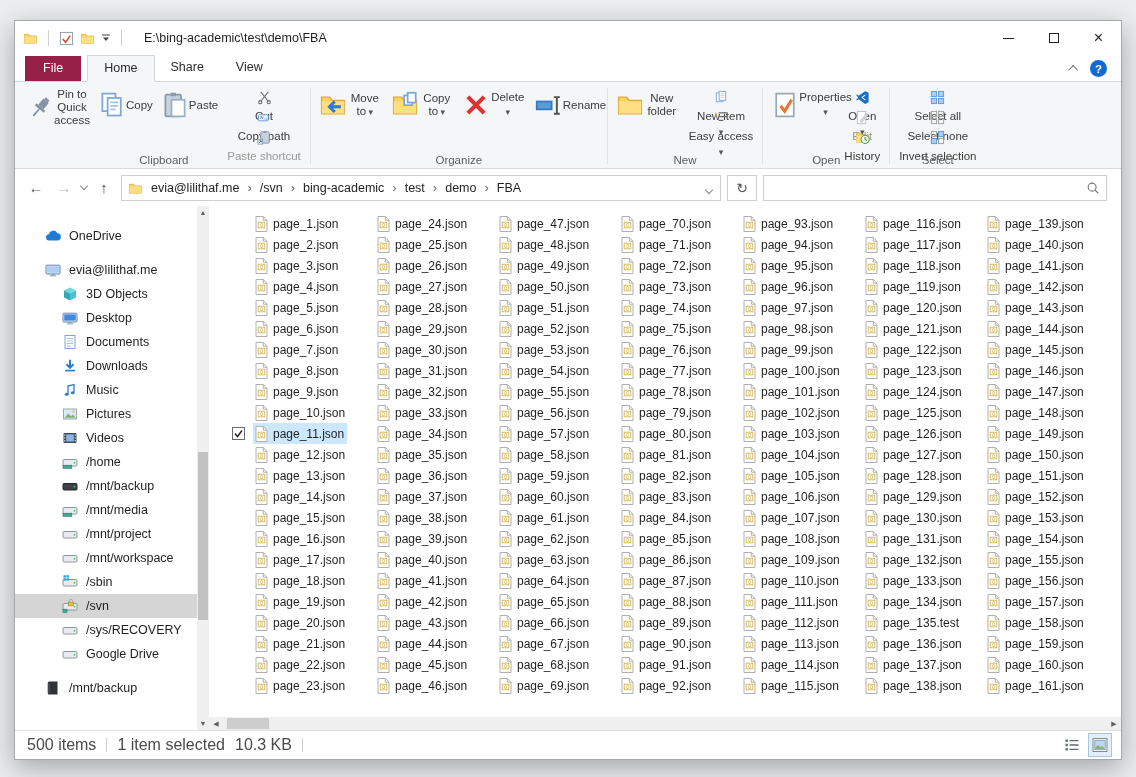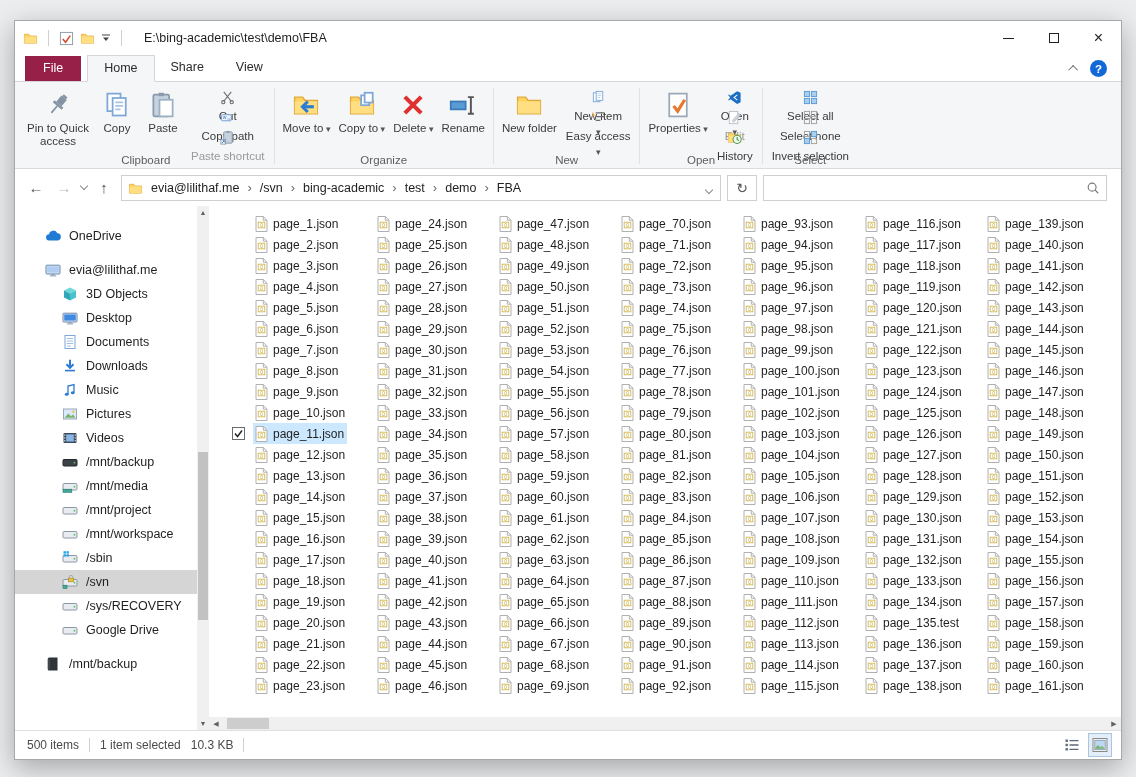--- a/index.html
+++ b/index.html
@@ -26,21 +26,21 @@
   .tabrow-right { margin-left:auto; display:flex; align-items:center; gap:12px; padding-right:14px; padding-bottom:4px; }
   .chev-up { width:7px; height:7px; border-left:1.5px solid #707070; border-top:1.5px solid #707070; transform:rotate(45deg) translateY(2px); display:inline-block; }
   .help-circ { width:17px; height:17px; border-radius:50%; background:#1368d8; color:#fff; font-size:11.5px; font-weight:bold; display:flex; align-items:center; justify-content:center; }
 
   
   .ribbon { height:87px; background:#f5f6f7; border-bottom:1px solid #dadbdc; display:flex; align-items:stretch; padding:2px 0 0 4px; flex:0 0 auto; }
   .rgroup { position:relative; padding:2px 4px 16px; display:flex; }
   .gbody { display:flex; align-items:flex-start; gap:2px; }
   .glabel { position:absolute; bottom:2px; left:0; right:0; text-align:center; font-size:11.5px; color:#5d5d5d; }
   .gdiv { width:1px; background:#e2e2e4; margin:4px 1px 4px; }
-  .bigbtn { display:flex; flex-direction:column; align-items:center; padding:2px 3px; min-width:44px; max-width:70px; }
+  .bigbtn { display:flex; align-items:center; padding:2px 3px; min-width:44px; max-width:70px; }
   .bigbtn .ic { height:34px; display:flex; align-items:center; justify-content:center; }
   .blabel { font-size:11.5px; line-height:13px; text-align:center; color:#3b3b3b; white-space:pre-line; }
   .blabel.has-menu::after { content:" ▾"; font-size:9px; color:#555; }
   .scol { display:flex; flex-direction:column; gap:1px; padding-top:3px; }
   .smallbtn { display:flex; align-items:center; gap:5px; font-size:11.5px; color:#3b3b3b; padding:1px 4px; height:19px; white-space:nowrap;flex-direction:column; }
   .smallbtn .ic svg { width:15px; height:15px; }
   .smallbtn.disabled, .bigbtn.disabled .blabel { color:#9a9a9a; }
   .smenu { font-size:9px; color:#555; }
 
   
@@ -77,21 +77,21 @@
   .file-item { height:21px; display:flex; align-items:center; gap:5px; position:relative; padding:0 3px 0 2px; width:fit-content; max-width:120px; }
   .file-item.selected { background:#cce8ff; }
   .file-item .flabel { font-size:12px; color:#1f1f1f; white-space:nowrap; }
   .file-item .ic svg { display:block; }
   .fcheck { position:absolute; left:-21px; top:3px; }
   .hscroll { position:absolute; left:0; right:0; bottom:0; height:13px; background:#f0f0f0; display:flex; align-items:center; }
   .hscroll .arr { width:14px; text-align:center; font-size:7px; color:#606060; }
   .hthumb { position:absolute; left:18px; top:1px; height:11px; width:42px; background:#cdcdcd; }
 
   
-  .statusbar { height:29px; border-top:1px solid #e0e0e0; display:flex; align-items:center; padding:0 10px 0 12px; gap:10px; font-size:12px; color:#4a4a4a; flex:0 0 auto; background:#fff; }
+  .statusbar { height:29px; border-top:1px solid #e0e0e0; display:flex; align-items:center; padding:0 10px 0 12px; gap:10px; font-size:16px; color:#4a4a4a; flex:0 0 auto; background:#fff; }
   .sdiv { width:1px; height:14px; background:#d0d0d0; }
   .status-right { margin-left:auto; display:flex; gap:6px; align-items:center; }
   .viewbtn { width:22px; height:22px; display:flex; align-items:center; justify-content:center; }
   .viewbtn.active { background:#e4eef8; outline:1px solid #a8c6e4; }
   .ic { display:inline-flex; }
 </style>
 </head>
 <body>
 
 <div class="window">
@@ -539,20 +539,31 @@
                   <rect x="12.7" y="7.2" width="1" height="1.4"></rect>
                   <rect x="12.7" y="10" width="1" height="1.4"></rect>
                 </g>
               </svg>
             </span>
             <span>Videos</span>
           </div>
           <div class="srow lvl1">
             <span class="ic">
               <svg viewBox="0 0 16 16">
+                <rect x="1" y="5.5" width="14" height="6.5" rx="1" fill="#e8ebef" stroke="#8d98a6"></rect>
+                <circle cx="12.5" cy="8.7" r=".9" fill="#58c058"></circle>
+                <rect x="1" y="11.2" width="4" height="3.2" fill="#3fae9e" stroke="#23756a" stroke-width=".6"></rect>
+                <rect x="5.8" y="11.2" width="4" height="3.2" fill="#3fae9e" stroke="#23756a" stroke-width=".6"></rect>
+              </svg>
+            </span>
+            <span>/home</span>
+          </div>
+          <div class="srow lvl1">
+            <span class="ic">
+              <svg viewBox="0 0 16 16">
                 <rect x="1" y="5.5" width="14" height="6.5" rx="1" fill="#3c4148" stroke="#23272c"></rect>
                 <circle cx="12.5" cy="8.7" r=".9" fill="#58c058"></circle>
               </svg>
             </span>
             <span>/mnt/backup</span>
           </div>
           <div class="srow lvl1">
             <span class="ic">
               <svg viewBox="0 0 16 16">
                 <rect x="1" y="5.5" width="14" height="6.5" rx="1" fill="#e8ebef" stroke="#8d98a6"></rect>

